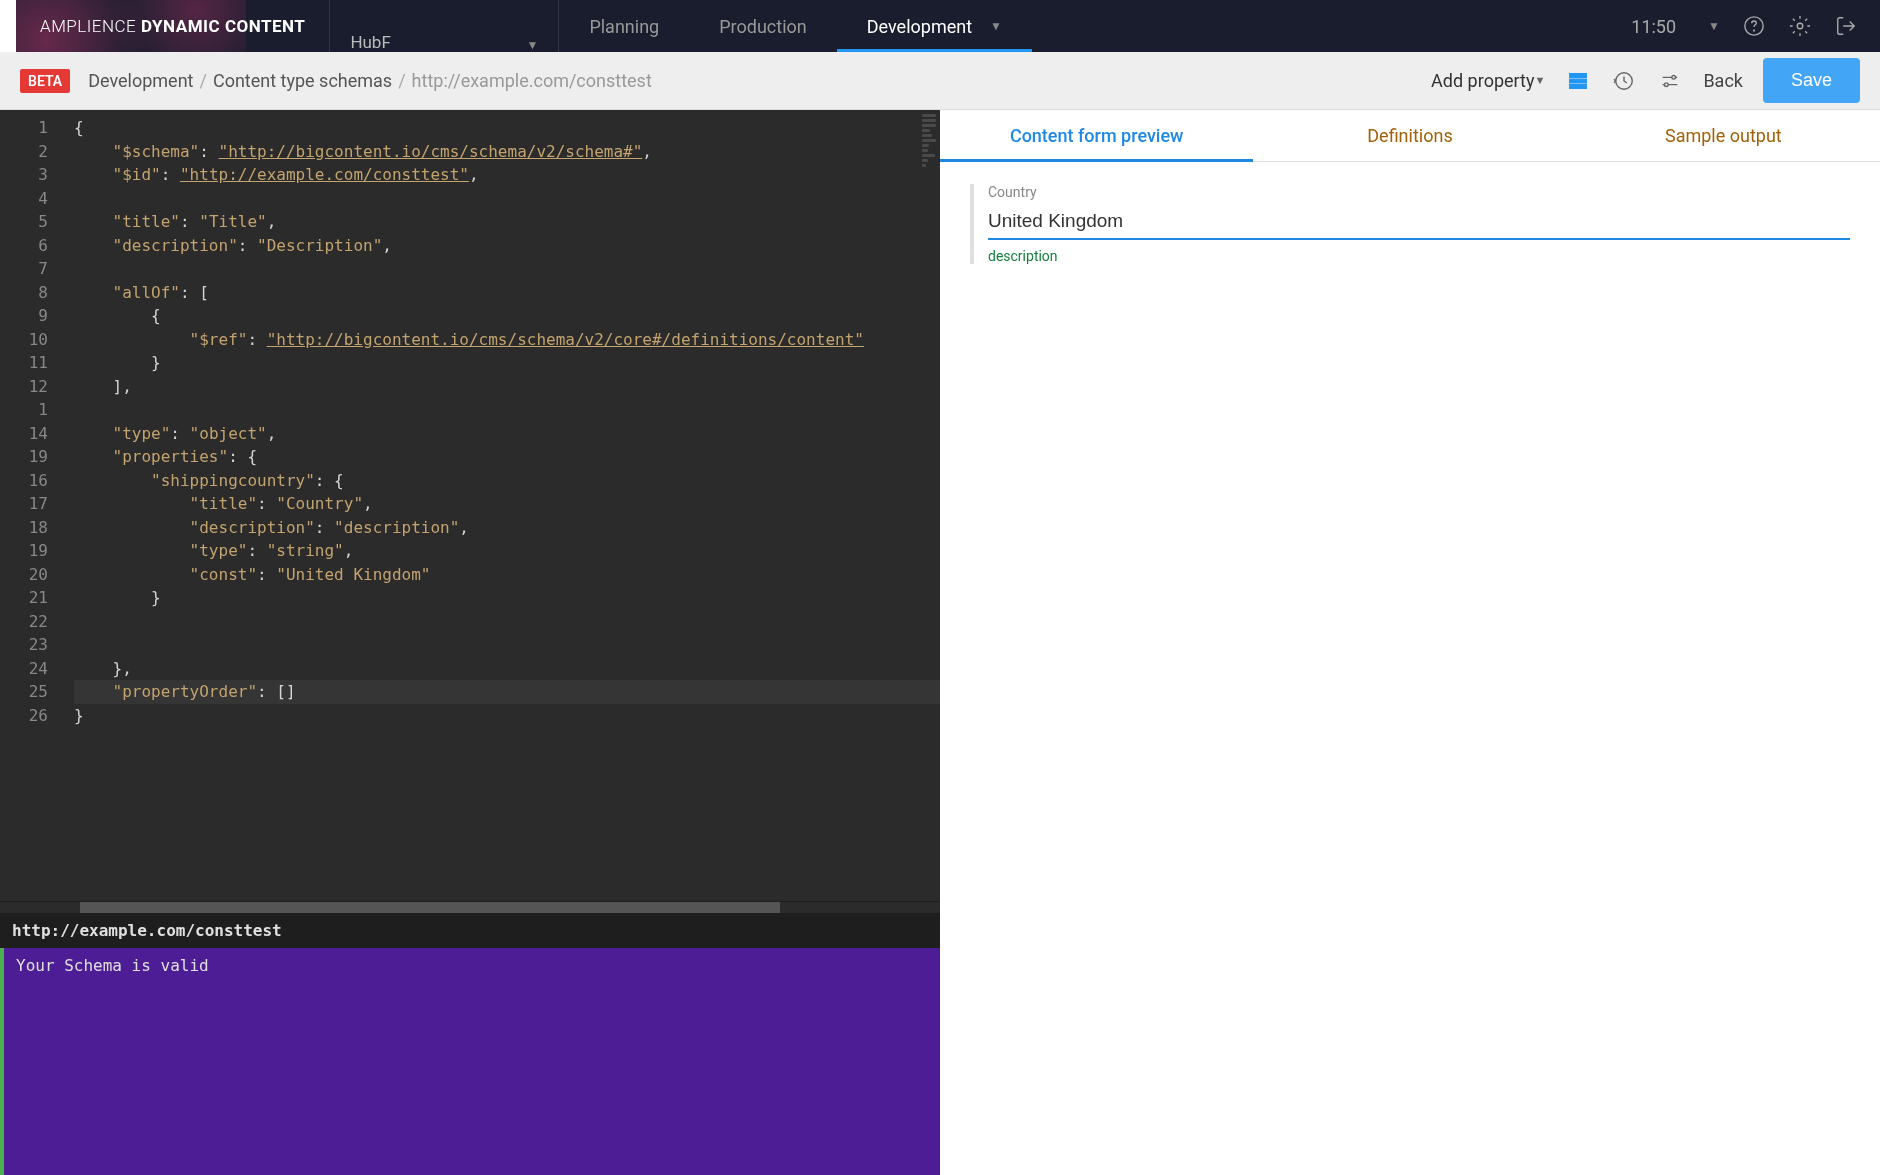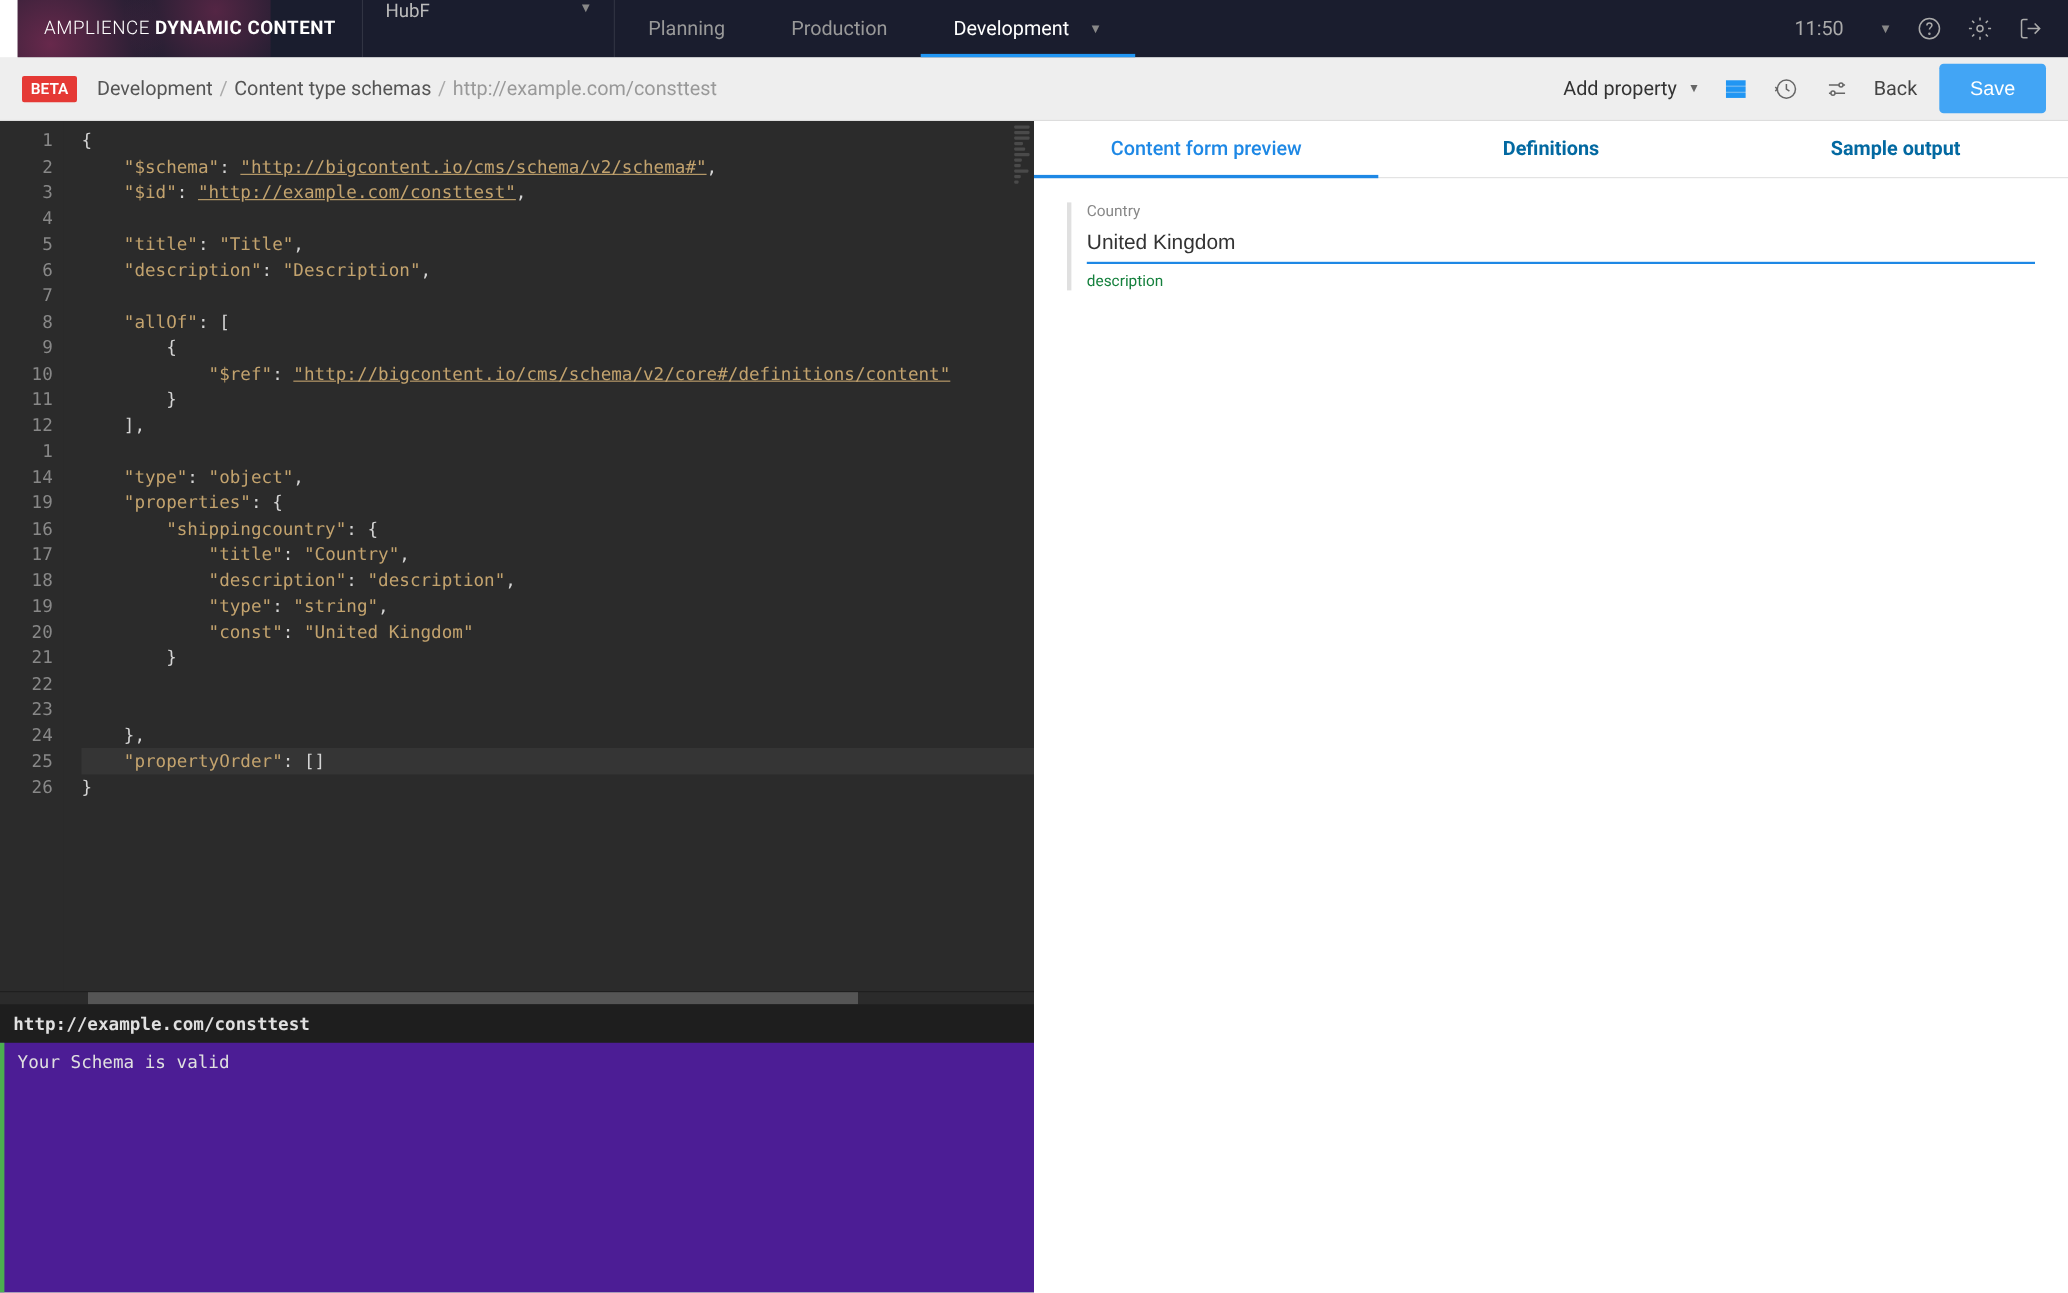--- a/index.html
+++ b/index.html
@@ -37,21 +37,21 @@
   position: relative;
   z-index: 1;
 }
 .brand b { font-weight: 700; }
 .hub-selector {
   width: 230px;
   height: 52px;
   border-left: 1px solid rgba(255,255,255,0.1);
   border-right: 1px solid rgba(255,255,255,0.1);
   display: flex;
-  align-items: flex-start;
+  align-items: flex-end;
   padding: 0 20px;
   color: #bbb;
   font-size: 17px;
   justify-content: space-between;
 }
 .nav-tabs {
   display: flex;
   height: 52px;
 }
 .nav-tab {
@@ -122,21 +122,20 @@
   margin-left: auto;
   display: flex;
   align-items: center;
   gap: 20px;
 }
 .add-property {
   font-size: 18px;
   color: #333;
   display: flex;
   align-items: center;
-  gap: 10px;
   cursor: pointer;
 }
 .toolbar-icon {
   width: 26px; height: 26px;
   cursor: pointer;
   display: flex; align-items: center; justify-content: center;
 }
 .toolbar-icon svg { width: 22px; height: 22px; stroke: #666; fill: none; stroke-width: 1.5; }
 .toolbar-icon.active svg { stroke: #2196f3; fill: #2196f3; }
 .back-link { font-size: 18px; color: #444; cursor: pointer; }
@@ -233,24 +232,23 @@
   display: flex;
   border-bottom: 1px solid #e0e0e0;
   height: 52px;
 }
 .preview-tab {
   flex: 1;
   display: flex;
   align-items: center;
   justify-content: center;
   font-size: 18px;
-  color: #0369a1;
-  cursor: pointer;
-  position: relative;
-  font-weight: bold;
+  color: #a16207;
+  cursor: pointer;
+  position: relative;
 }
 .preview-tab.active {
   color: #1e88e5;
   font-weight: 500;
 }
 .preview-tab.active::after {
   content: "";
   position: absolute;
   bottom: -1px; left: 0; right: 0;
   height: 3px;

